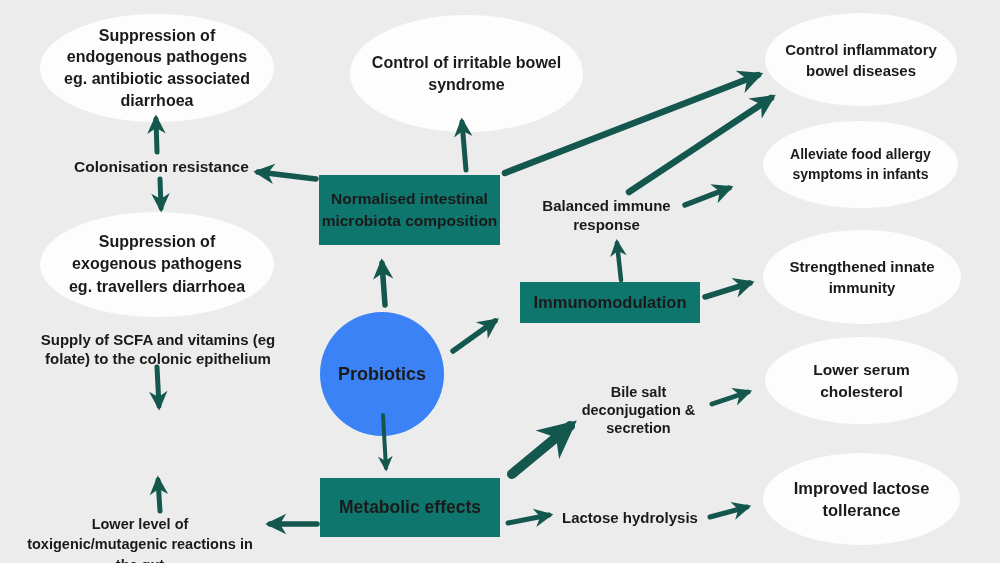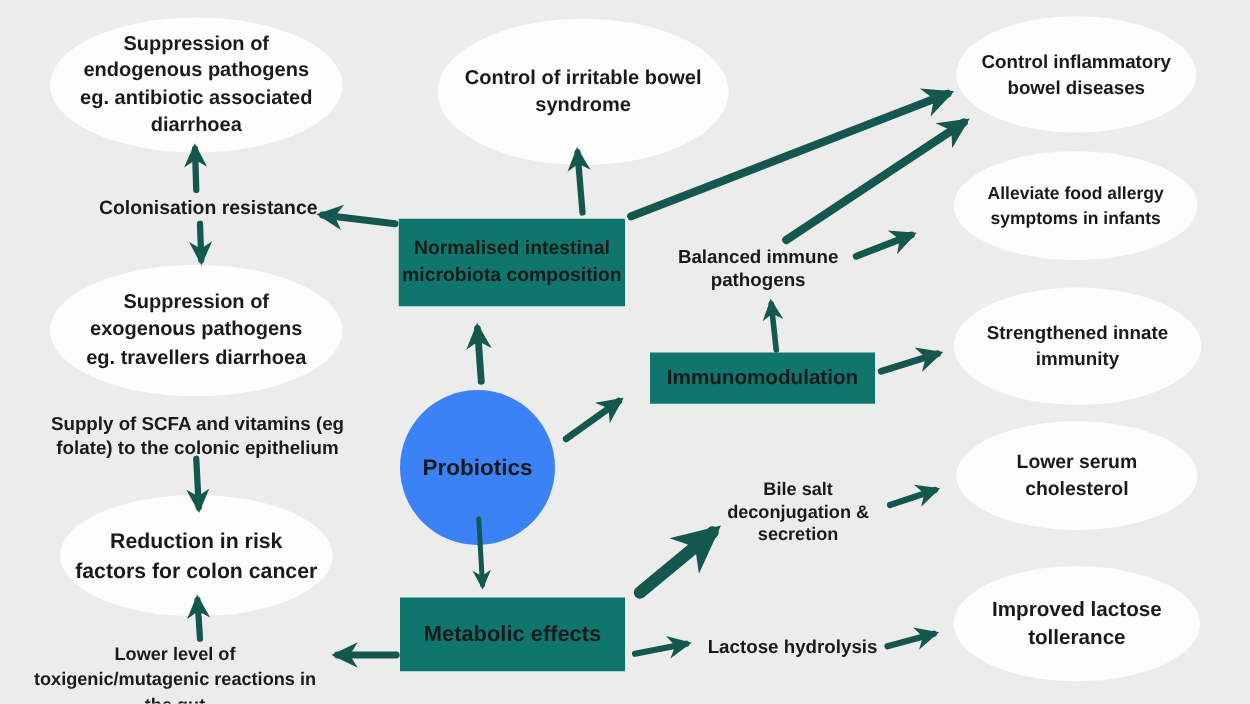--- a/index.html
+++ b/index.html
@@ -10,21 +10,21 @@
     color:#1a1a1a;
   }
   .node{
     position:absolute;display:flex;align-items:center;justify-content:center;
     text-align:center;font-weight:bold;color:#1a1a1a;z-index:1;
   }
   .ellipse{background:#fdfdfd;border-radius:50%;}
   .rect{background:#0f766e;}
   .circle{background:#3b82f6;border-radius:50%;}
   .freelabel{
-    position:absolute;display:flex;align-items:flex-start;justify-content:flex-end;
+    position:absolute;display:flex;align-items:flex-start;justify-content:flex-start;
     text-align:center;font-weight:bold;color:#1a1a1a;z-index:3;
   }
   .node .txt, .freelabel .txt{display:block;}
   svg.arrows{position:absolute;left:0;top:0;z-index:2;pointer-events:none;}
 </style>
 </head>
 <body>
 
 <div class="stage">
 
@@ -45,23 +45,20 @@
   </div>
 
   <div class="node ellipse" style="left:763px;top:121px;width:195px;height:87px;font-size:14px;line-height:1.4;">
     <span class="txt" style="width:168px;">Alleviate food allergy symptoms in infants</span>
   </div>
 
   <div class="node ellipse" style="left:763px;top:230px;width:198px;height:94px;font-size:15px;line-height:1.4;">
     <span class="txt" style="width:152px;">Strengthened innate immunity</span>
   </div>
 
-  <div class="node ellipse" style="left:48px;top:396px;width:218px;height:97px;font-size:17px;line-height:1.38;">
-    <span class="txt" style="width:196px;">Reduction in risk factors for colon cancer</span>
-  </div>
 
   <div class="node ellipse" style="left:765px;top:337px;width:193px;height:87px;font-size:15.5px;line-height:1.4;">
     <span class="txt" style="width:112px;">Lower serum cholesterol</span>
   </div>
 
   <div class="node ellipse" style="left:763px;top:453px;width:197px;height:92px;font-size:16.5px;line-height:1.35;">
     <span class="txt" style="width:145px;">Improved lactose tollerance</span>
   </div>
 
   <div class="node rect" style="left:319px;top:175px;width:181px;height:70px;font-size:15.5px;line-height:1.4;">
@@ -86,21 +83,21 @@
 
   <div class="freelabel" style="left:40px;top:331px;width:236px;font-size:15px;line-height:1.25;">
     <span class="txt">Supply of SCFA and vitamins (eg folate) to the colonic epithelium</span>
   </div>
 
   <div class="freelabel" style="left:20px;top:514px;width:240px;font-size:14.5px;line-height:1.4;">
     <span class="txt">Lower level of toxigenic/mutagenic reactions in the gut</span>
   </div>
 
   <div class="freelabel" style="left:541px;top:197px;width:131px;font-size:15px;line-height:1.25;">
-    <span class="txt">Balanced immune pathogens</span>
+    <span class="txt">Balanced immune response</span>
   </div>
 
   <div class="freelabel" style="left:576px;top:383px;width:125px;font-size:14.5px;line-height:1.25;">
     <span class="txt">Bile salt deconjugation &amp; secretion</span>
   </div>
 
   <div class="freelabel" style="left:562px;top:509px;width:140px;font-size:15px;white-space:nowrap;">
     <span class="txt">Lactose hydrolysis</span>
   </div>
 

